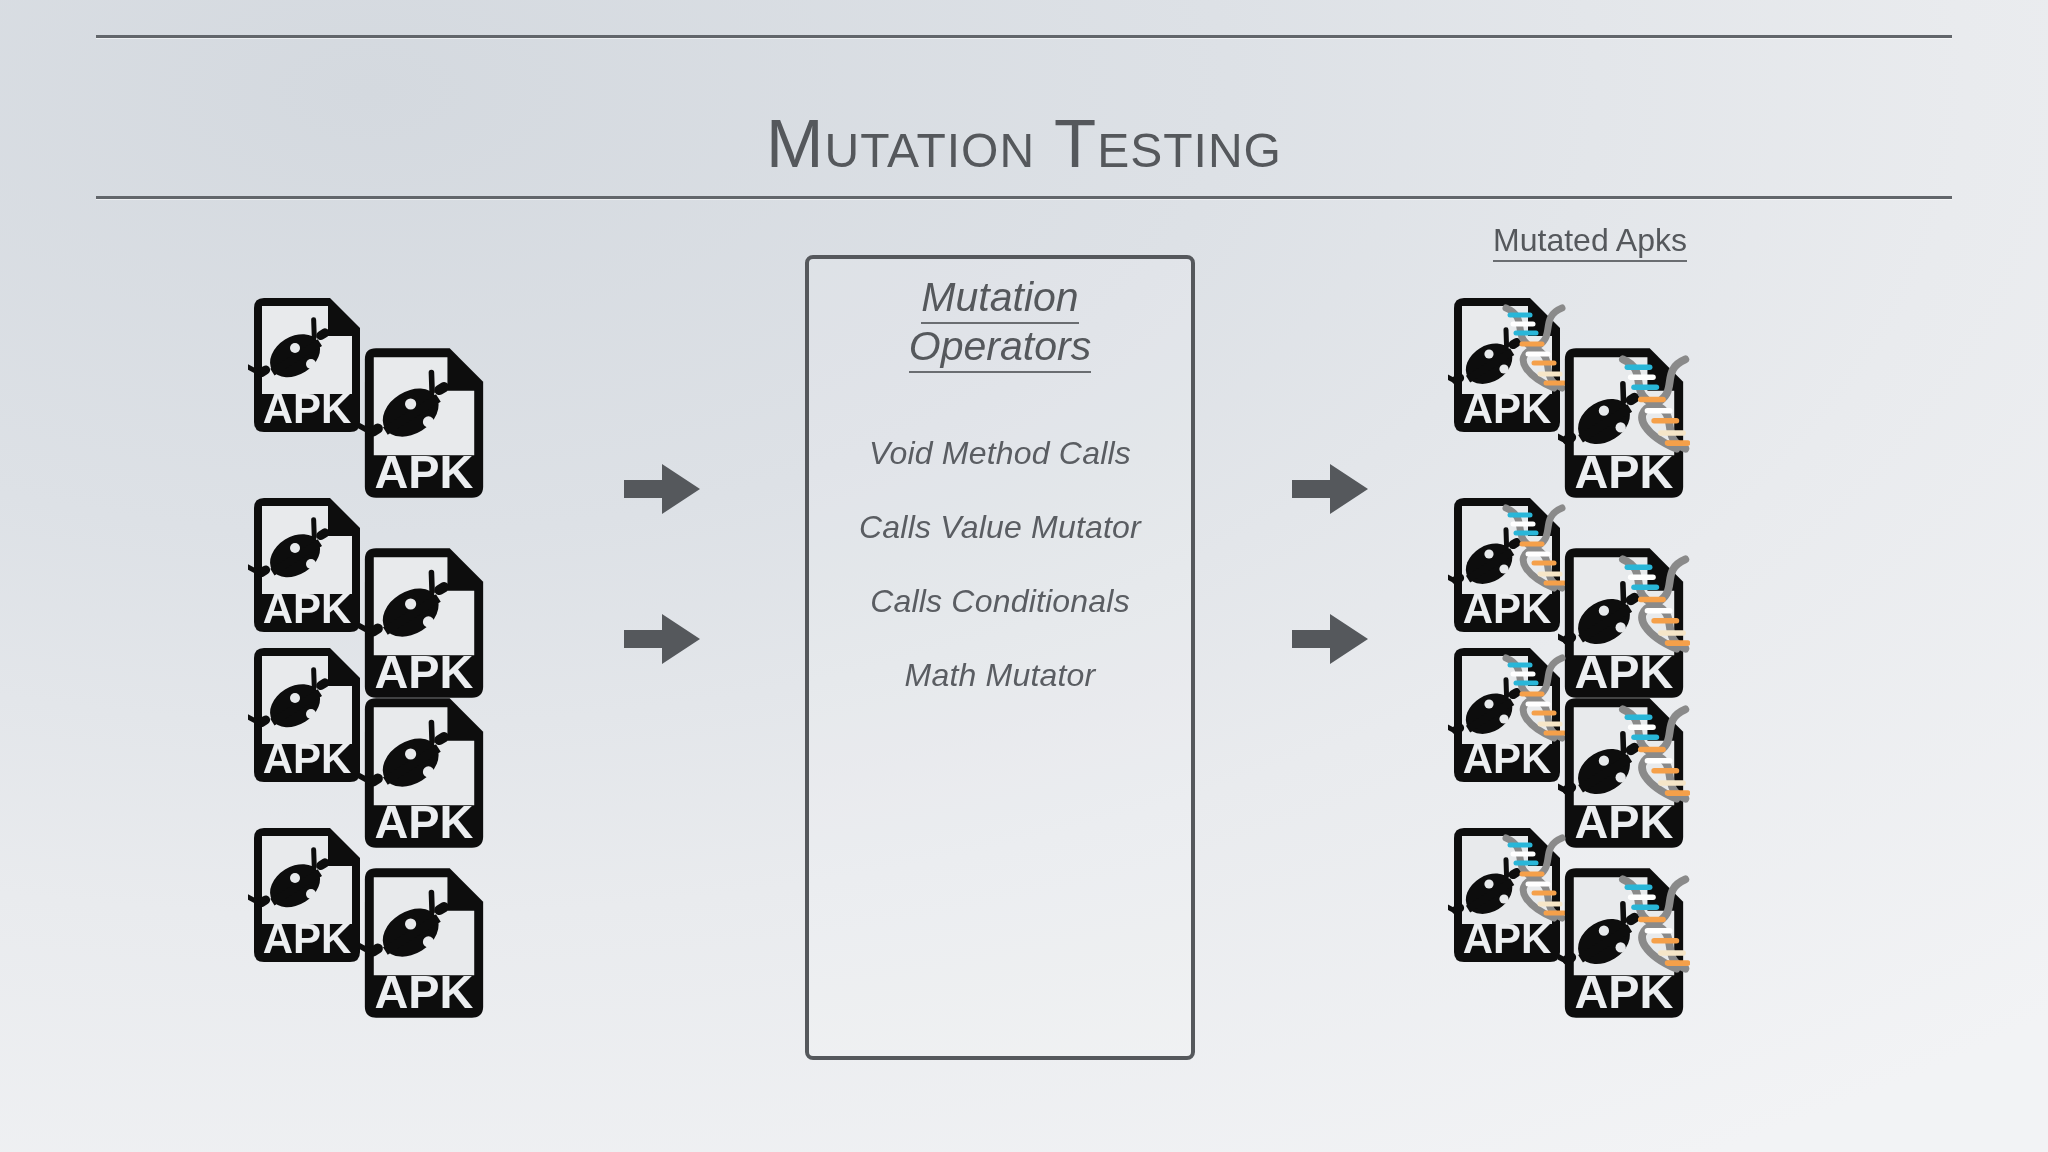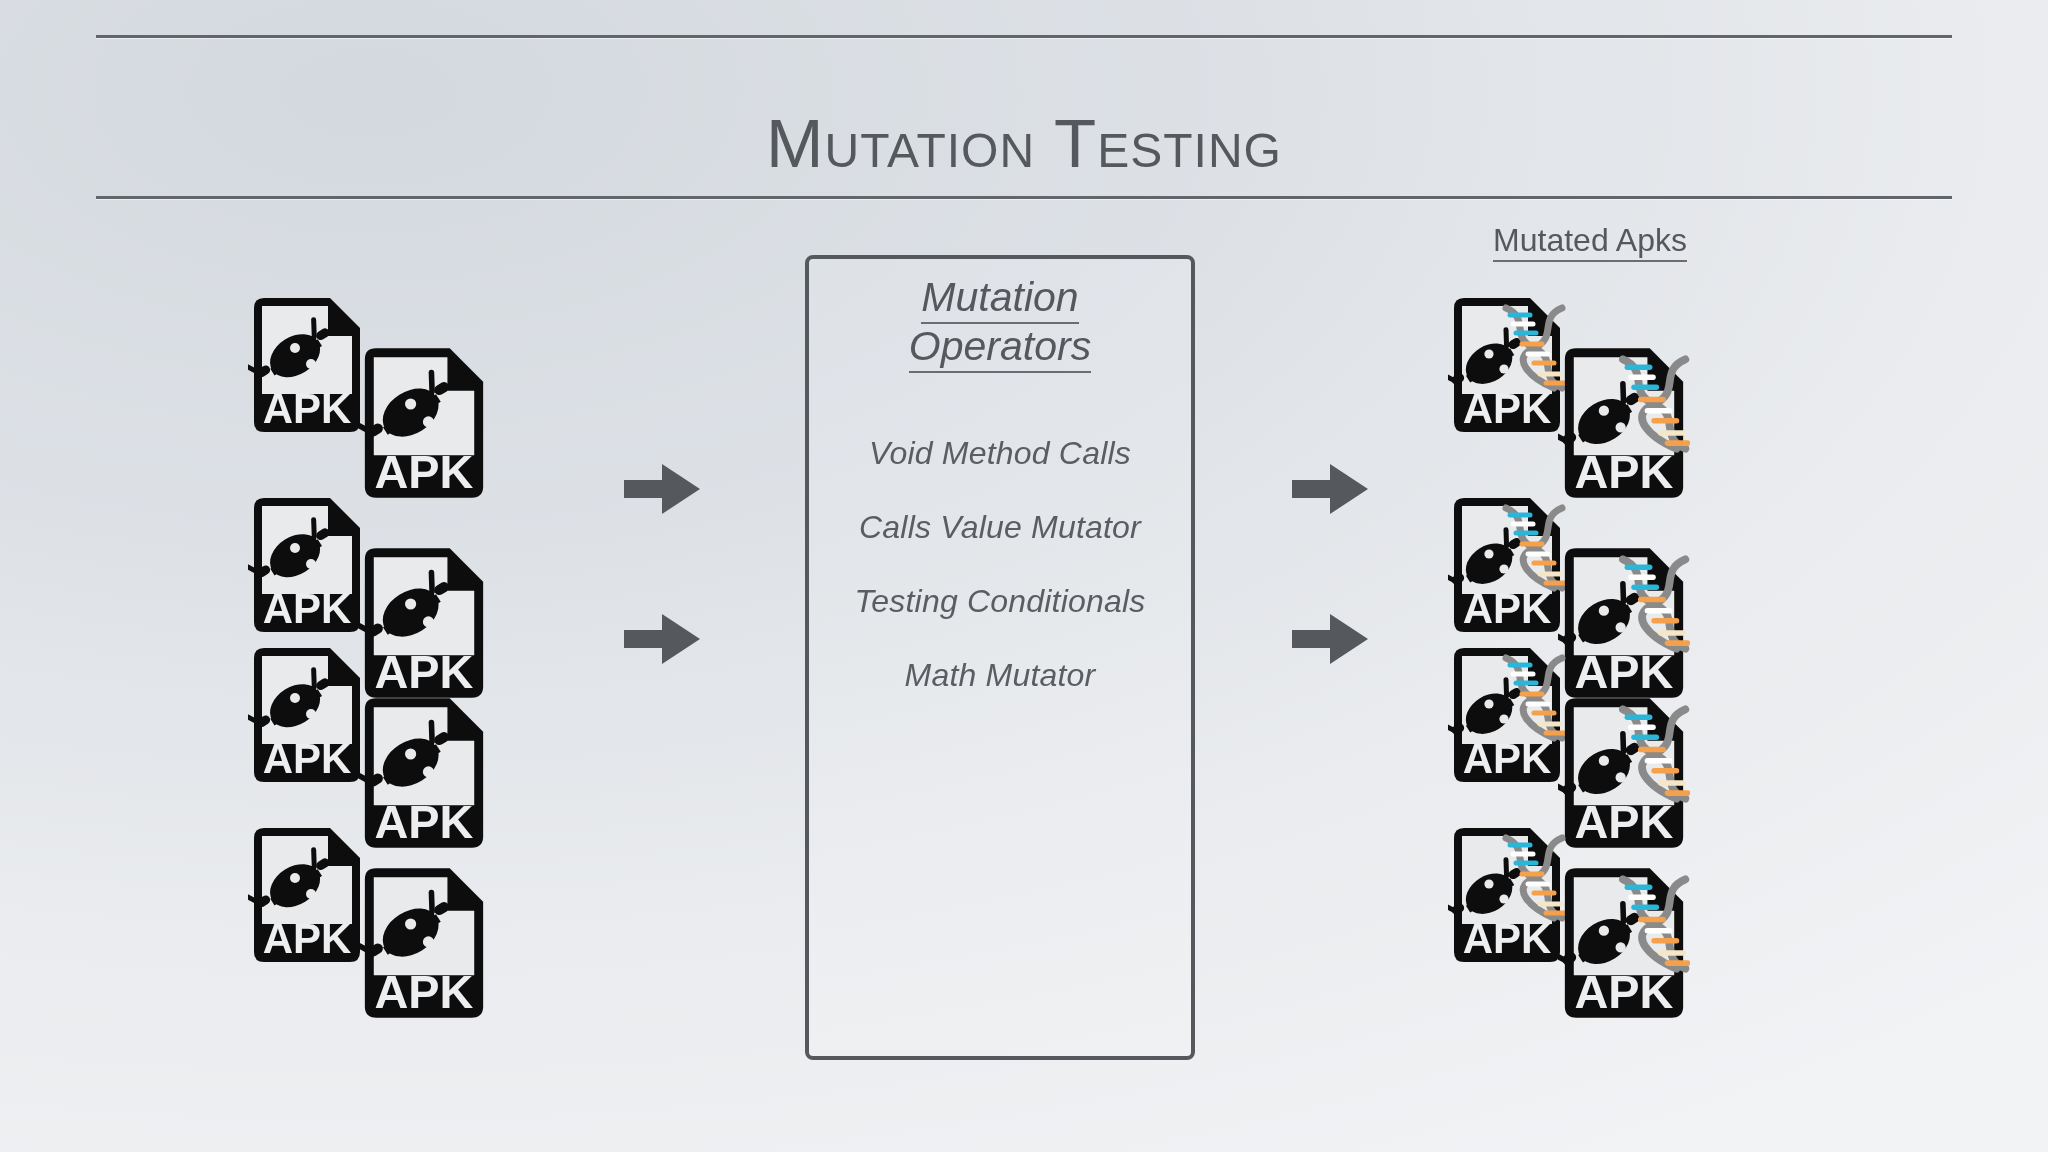--- a/index.html
+++ b/index.html
@@ -340,21 +340,21 @@
   </div>
 
   <div id="operators-box">
     <div id="operators-heading">
       <span>Mutation</span><br>
       <span>Operators</span>
     </div>
     <ul id="operators-list">
       <li>Void Method Calls</li>
       <li>Calls Value Mutator</li>
-      <li>Testing Conditionals</li>
+      <li>Calls Conditionals</li>
       <li>Math Mutator</li>
     </ul>
   </div>
 
   <div class="arrow" id="arrow-out-1">
     <svg viewBox="0 0 80 58" width="80" height="58">
         <path d="M2 20 L40 20 L40 4 L78 29 L40 54 L40 38 L2 38 Z" fill="#55585c"></path>
       </svg>
   </div>
   <div class="arrow" id="arrow-out-2">

